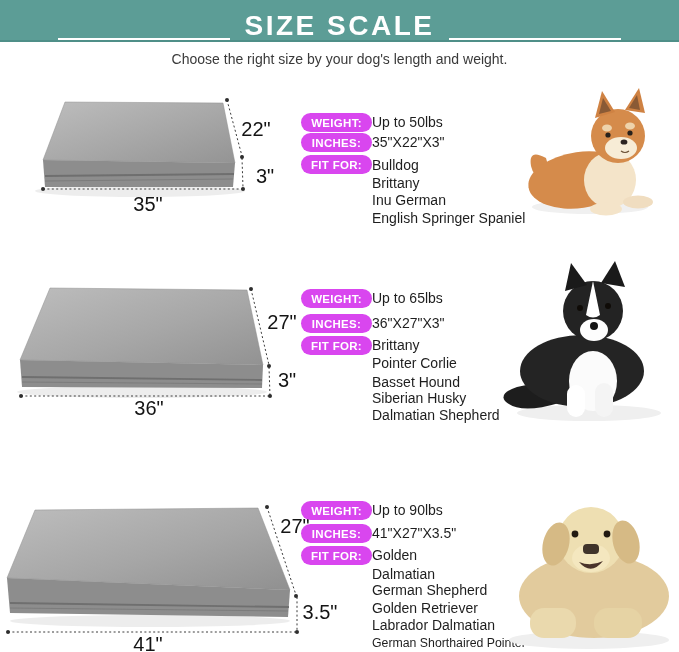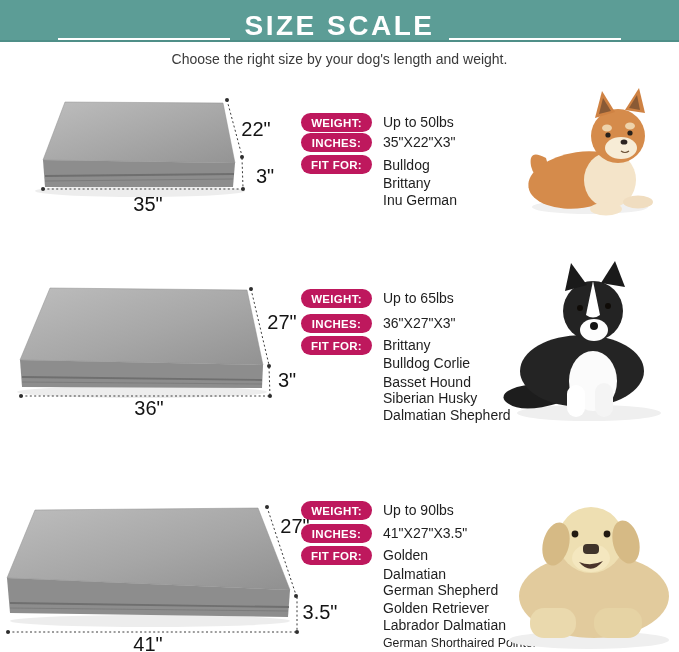--- a/index.html
+++ b/index.html
@@ -18,26 +18,26 @@
     margin:0;color:#ffffff;font-size:28px;font-weight:800;letter-spacing:2.5px;line-height:1;
   }
   .intro{
     position:absolute;left:0;width:679px;margin:0;text-align:center;
     font-size:14px;color:#3a3a3a;line-height:1.2;
   }
   #intro1{top:51px;}
   #intro2{top:68px;}
   
   .pill{
-    position:absolute;left:301px;width:71px;height:19px;background:#be185d;
+    position:absolute;left:301px;width:71px;height:19px;background:#d946ef;
     border-radius:10px;color:#ffffff;font-size:11.5px;font-weight:700;
     letter-spacing:.3px;display:flex;align-items:center;justify-content:center;
   }
   .val{
-    position:absolute;left:383px;font-size:14px;color:#1e1e1e;line-height:1;white-space:nowrap;
+    position:absolute;left:372px;font-size:14px;color:#1e1e1e;line-height:1;white-space:nowrap;
   }
   .val.small{font-size:12.3px;}
   
   svg{position:absolute;display:block;}
   .dotline{stroke:#3c3c3c;stroke-width:1;stroke-dasharray:2 2.4;fill:none;}
   .dot{fill:#2e2e2e;}
   .dim{
     font-size:20px;fill:#141414;text-anchor:middle;
     font-family:"Liberation Sans",sans-serif;
   }
@@ -81,20 +81,21 @@
   </svg>
 
   <div class="pill" style="top:113px">WEIGHT:</div>
   <div class="val" style="top:115px">Up to 50lbs</div>
   <div class="pill" style="top:133px">INCHES:</div>
   <div class="val" style="top:135px">35"X22"X3"</div>
   <div class="pill" style="top:155px">FIT FOR:</div>
   <div class="val" style="top:158px">Bulldog</div>
   <div class="val" style="top:176px">Brittany</div>
   <div class="val" style="top:193px">Inu German</div>
+  <div class="val" style="top:211px">English Springer Spaniel</div>
 
   <svg style="left:518px;top:88px" width="158" height="130" viewBox="0 0 158 130">
     <ellipse cx="72" cy="119" rx="58" ry="7" fill="#f0f0f0"></ellipse>
     <path d="M28,70 q-18,-10 -15,8 q3,15 20,10 z" fill="#d58b4b"></path>
     <ellipse cx="62" cy="92" rx="52" ry="28" fill="#d58b4b" transform="rotate(-8 62 92)"></ellipse>
     <ellipse cx="92" cy="92" rx="26" ry="28" fill="#f4e4c9"></ellipse>
     <ellipse cx="88" cy="121" rx="16" ry="6.5" fill="#f4e4c9"></ellipse>
     <ellipse cx="120" cy="114" rx="15" ry="6.5" fill="#f0ddc0"></ellipse>
     <circle cx="100" cy="48" r="27" fill="#d58b4b"></circle>
     <polygon points="77,30 84,3 97,24" fill="#cf8243"></polygon>
@@ -134,21 +135,21 @@
     <text class="dim" x="277" y="102">3"</text>
     <text class="dim" x="139" y="130">36"</text>
   </svg>
 
   <div class="pill" style="top:289px">WEIGHT:</div>
   <div class="val" style="top:291px">Up to 65lbs</div>
   <div class="pill" style="top:314px">INCHES:</div>
   <div class="val" style="top:316px">36"X27"X3"</div>
   <div class="pill" style="top:336px">FIT FOR:</div>
   <div class="val" style="top:338px">Brittany</div>
-  <div class="val" style="top:356px">Bulldog Corlie</div>
+  <div class="val" style="top:356px">Pointer Corlie</div>
   <div class="val" style="top:375px">Basset Hound</div>
   <div class="val" style="top:391px">Siberian Husky</div>
   <div class="val" style="top:408px">Dalmatian Shepherd</div>
 
   <svg style="left:497px;top:253px" width="182" height="172" viewBox="0 0 182 172">
     <ellipse cx="92" cy="160" rx="72" ry="8" fill="#efefef"></ellipse>
     <path d="M62,150 Q22,162 8,148 Q2,140 20,134 Q42,128 64,138 Z" fill="#1d1d1d"></path>
     <ellipse cx="85" cy="118" rx="62" ry="36" fill="#242424"></ellipse>
     <ellipse cx="96" cy="128" rx="24" ry="30" fill="#fbfbfb"></ellipse>
     <rect x="70" y="132" width="18" height="32" rx="9" fill="#ffffff"></rect>

